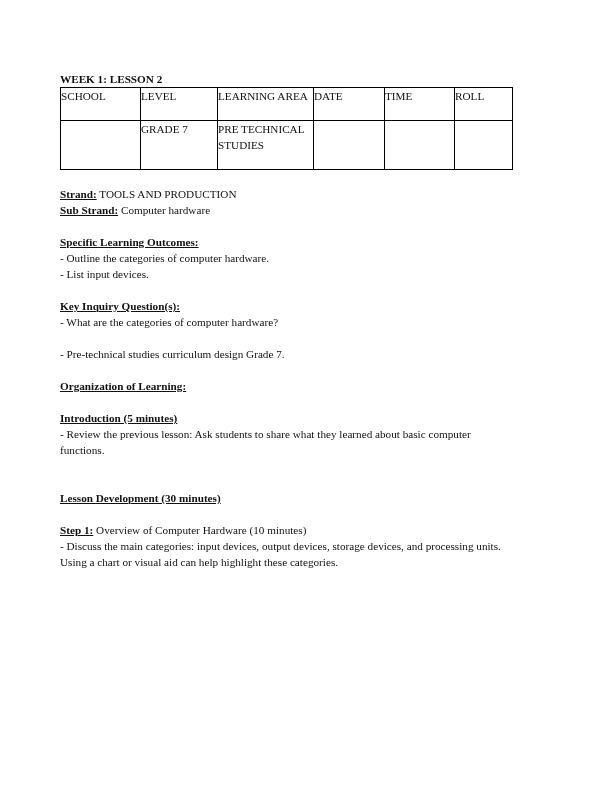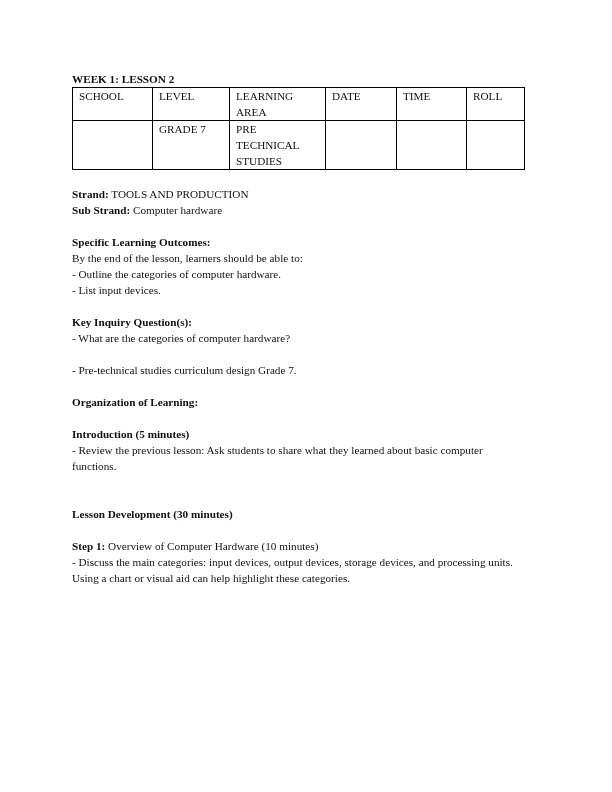--- a/index.html
+++ b/index.html
@@ -1,30 +1,30 @@
 <!DOCTYPE html>
 <html><head>
 <meta charset="utf-8">
 <style>
   html, body { margin: 0; padding: 0; }
   body {
     width: 612px; height: 792px; background: #ffffff;
     font-family: "Liberation Serif", "DejaVu Serif", serif;
     color: #111111; position: relative; overflow: hidden;
   }
-  .page { position: absolute; left: 72px; top: 72px; width: 452px; font-size: 11.2px; line-height: 16px; }
+  .page { position: absolute; left: 60px; top: 72px; width: 452px; font-size: 11.2px; line-height: 16px; }
   .title { font-weight: bold; height: 15px; line-height: 14px; }
   table.info { border-collapse: collapse; width: 452px; table-layout: fixed; }
   table.info td {
     border: 1.2px solid #000; vertical-align: top;
-    padding: 0 6px; font-size: 11.2px; line-height: 16px;
+    padding: 0 0; font-size: 11.2px; line-height: 16px;
   }
   table.info tr.r1 td { height: 32px; }
   table.info tr.r2 td { height: 48px; }
-  .b { font-weight: bold; }
+  .b { font-weight: bold; text-decoration: underline; }
   p { margin: 0; }
   .gap1 { height: 16px; }
   .gap2 { height: 32px; }
 </style>
 </head>
 <body>
 
 <div class="page">
   <div class="title">WEEK 1: LESSON 2</div>
 
@@ -58,21 +58,20 @@
     </table>
 
   <div style="height:16px"></div>
 
   <p><span class="b">Strand:</span> <span>TOOLS AND PRODUCTION</span></p>
   <p><span class="b">Sub Strand:</span> <span>Computer hardware</span></p>
 
   <div class="gap1"></div>
 
   <p class="b">Specific Learning Outcomes:</p>
-  <p>By the end of the lesson, learners should be able to:</p>
   <p>- Outline the categories of computer hardware.</p>
   <p>- List input devices.</p>
 
   <div class="gap1"></div>
 
   <p class="b">Key Inquiry Question(s):</p>
   <p>- What are the categories of computer hardware?</p>
 
   <div class="gap1"></div>
 

